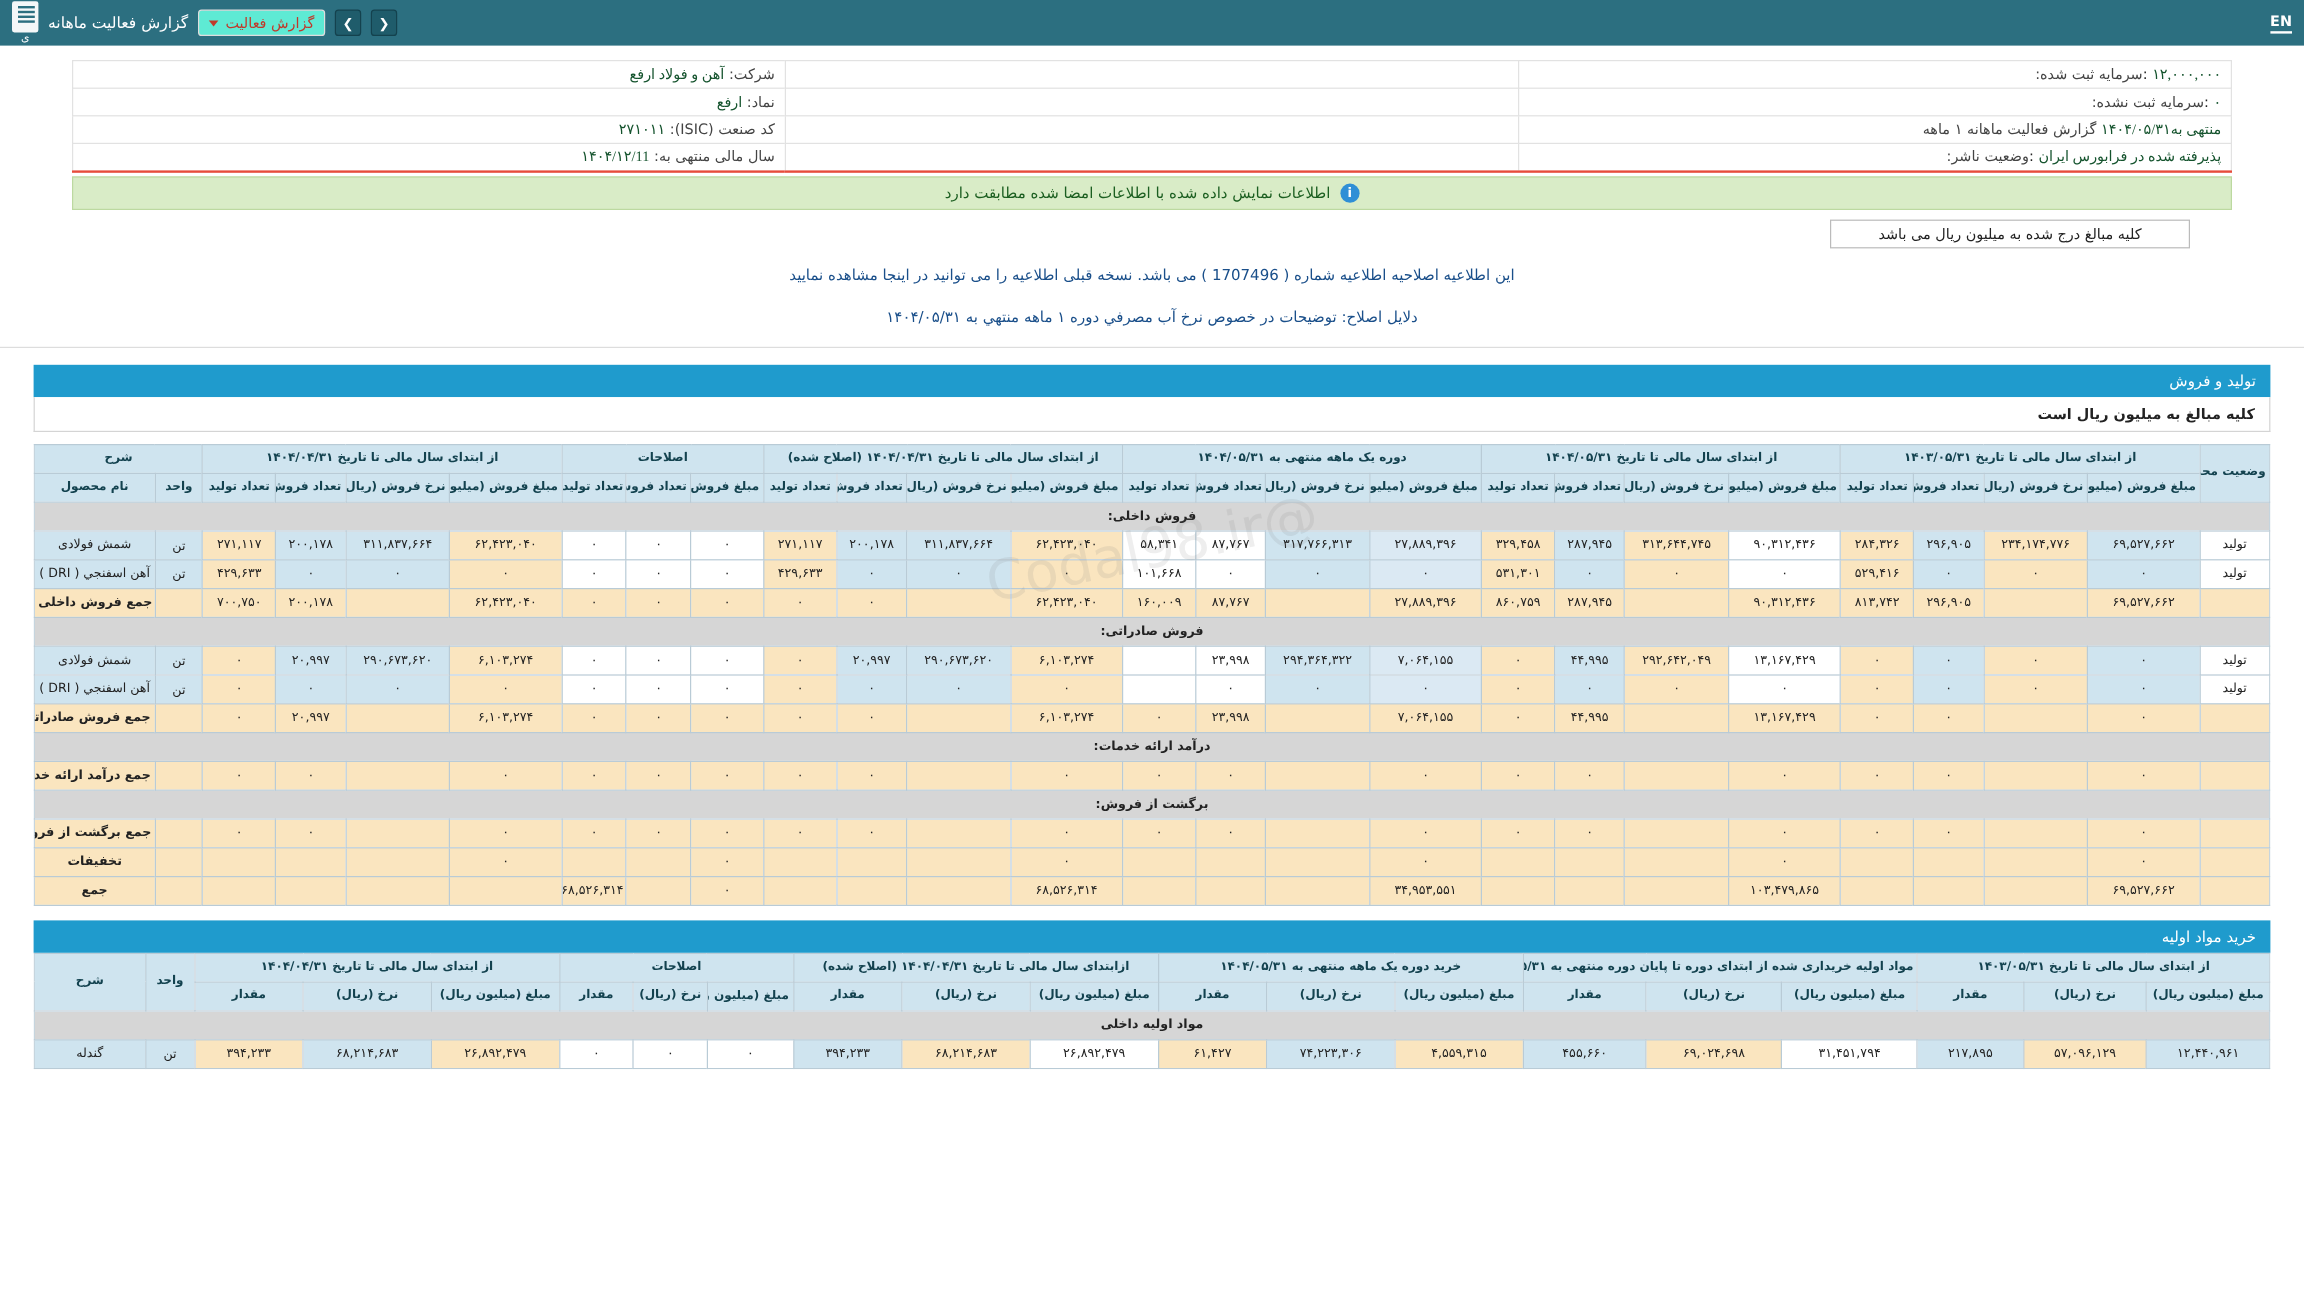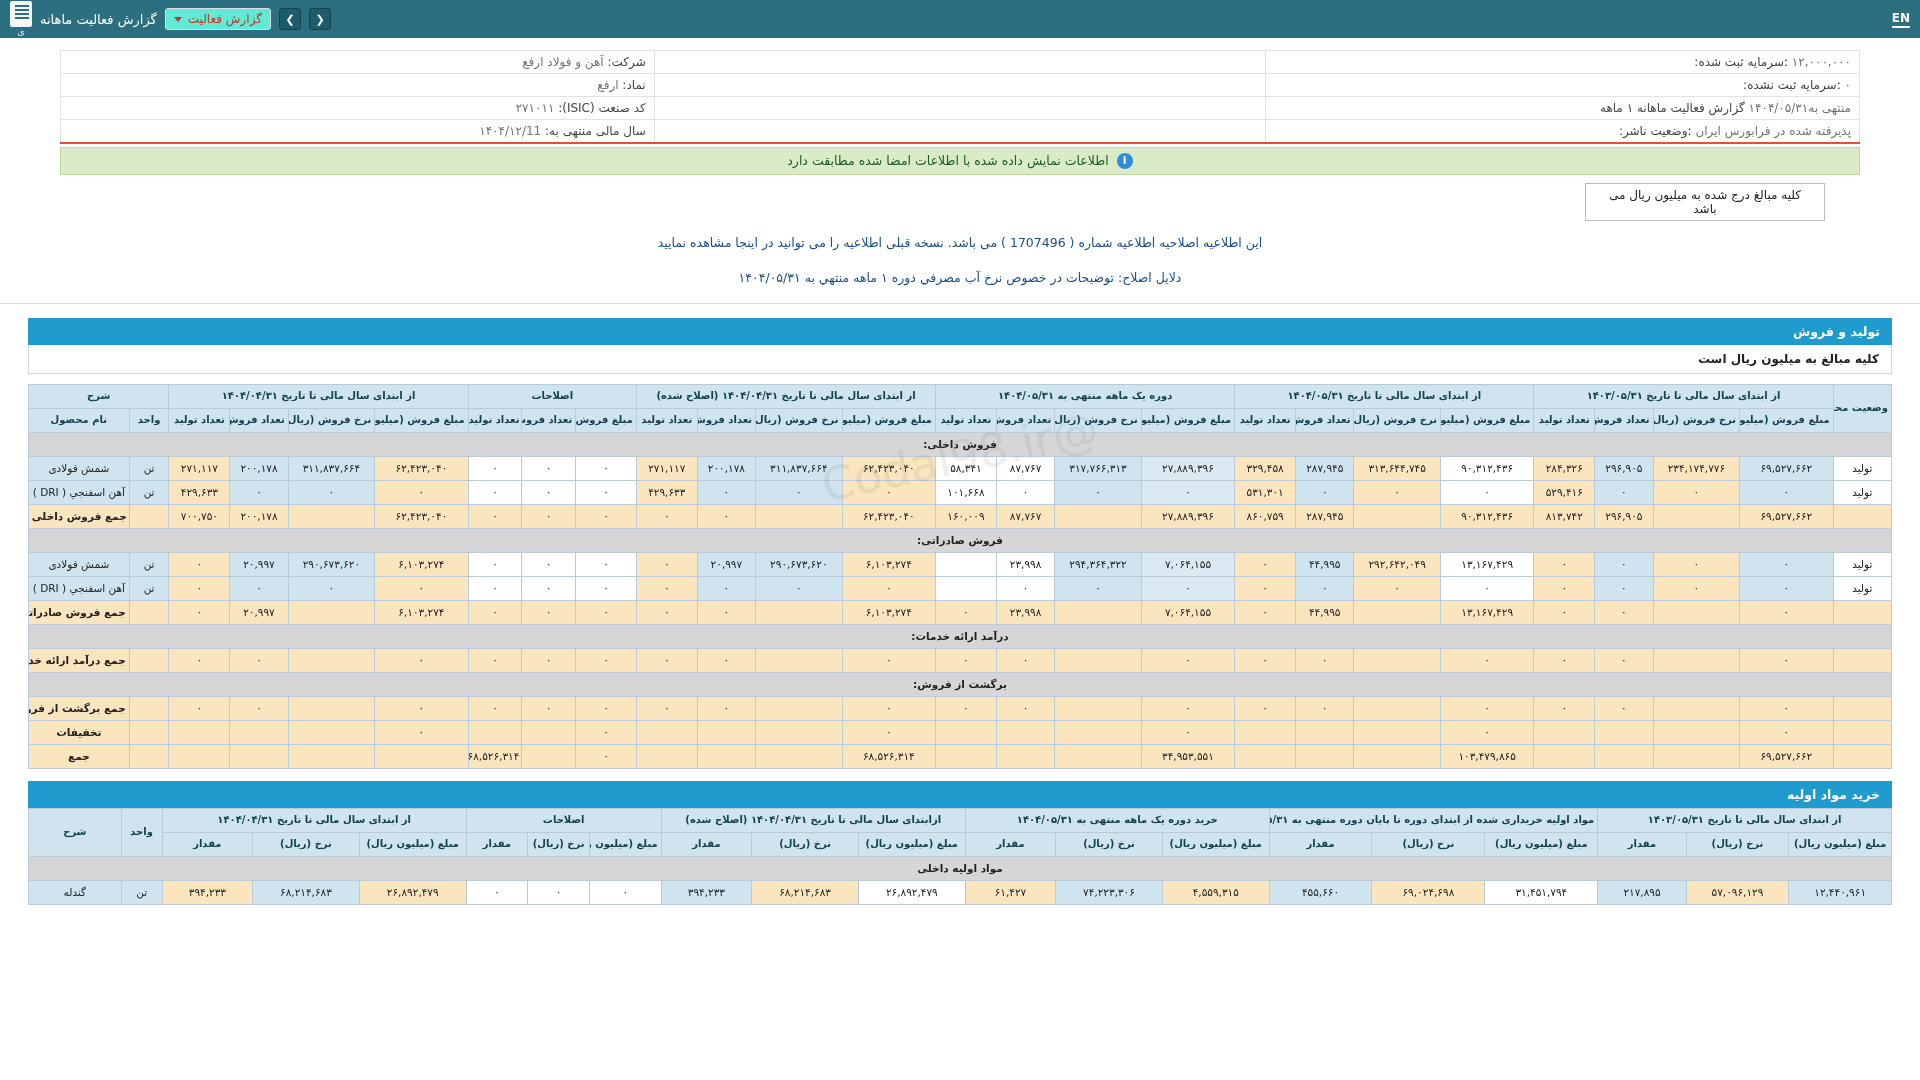--- a/index.html
+++ b/index.html
@@ -54,45 +54,45 @@
   
   .info-wrap { padding: 6px 0 0 0; }
   .info-table {
     width: 1800px; margin: 6px auto 0 auto;
     border-collapse: collapse; font-size: 12px;
   }
   .info-table td {
     border: 1px solid #e2e2e2; padding: 3px 8px; height: 23px;
   }
   .info-lbl { color: #444; }
-  .info-val { color: #737373; }
+  .info-val { color: #14532d; font-family: Liberation Serif, serif; }
   .rtl-cell { text-align: right; }
   .redline { border-bottom: 2px solid #e74c3c !important; }
   .notice {
     width: 1800px; margin: 3px auto 0 auto;
     background: #d9ecc7; border: 1px solid #bcd9a0; color: #1b5e20;
     text-align: center; padding: 5px; font-size: 12.5px;
     display: flex; align-items: center; justify-content: center; gap: 8px;
   }
   .info-i {
     width: 16px; height: 16px; border-radius: 50%; background: #2f8fd6; color: #fff;
     font-size: 11px; font-weight: bold; display: inline-flex; align-items: center; justify-content: center;
   }
   .units-box {
-    width: 240px; margin: 8px 0 0 auto; margin-right: 95px;
+    width: 300px; margin: 8px 0 0 auto; margin-right: 95px;
     border: 1px solid #bbb; padding: 4px 10px; font-size: 12px; text-align: center;
   }
   .amend-line { text-align: center; color: #1a4f8a; font-size: 12.5px; margin-top: 14px; }
   .amend-reason { text-align: center; color: #1a4f8a; font-size: 12.5px; margin-top: 20px; }
   .hr-sep { border: none; border-top: 1px solid #ddd; margin: 18px 0 0 0; }
 
   
   .sec-wrap { width: 1864px; margin: 14px auto 0 auto; }
   .sec-bar {
-    background: #1f9bcd; color: #fff; font-size: 12.5px; font-weight: bold;
+    background: #1f9bcd; color: #fff; font-size: 12.5px; font-weight: normal;
     padding: 6px 12px; text-align: right;
   }
   .sec-sub {
     border: 1px solid #d4d4d4; border-top: none; padding: 7px 12px;
     font-size: 12px; font-weight: bold; text-align: right; background: #fff;
   }
 
   
   .tbl-wrap { width: 1864px; margin: 10px auto 0 auto; overflow: hidden; }
   table.data {

